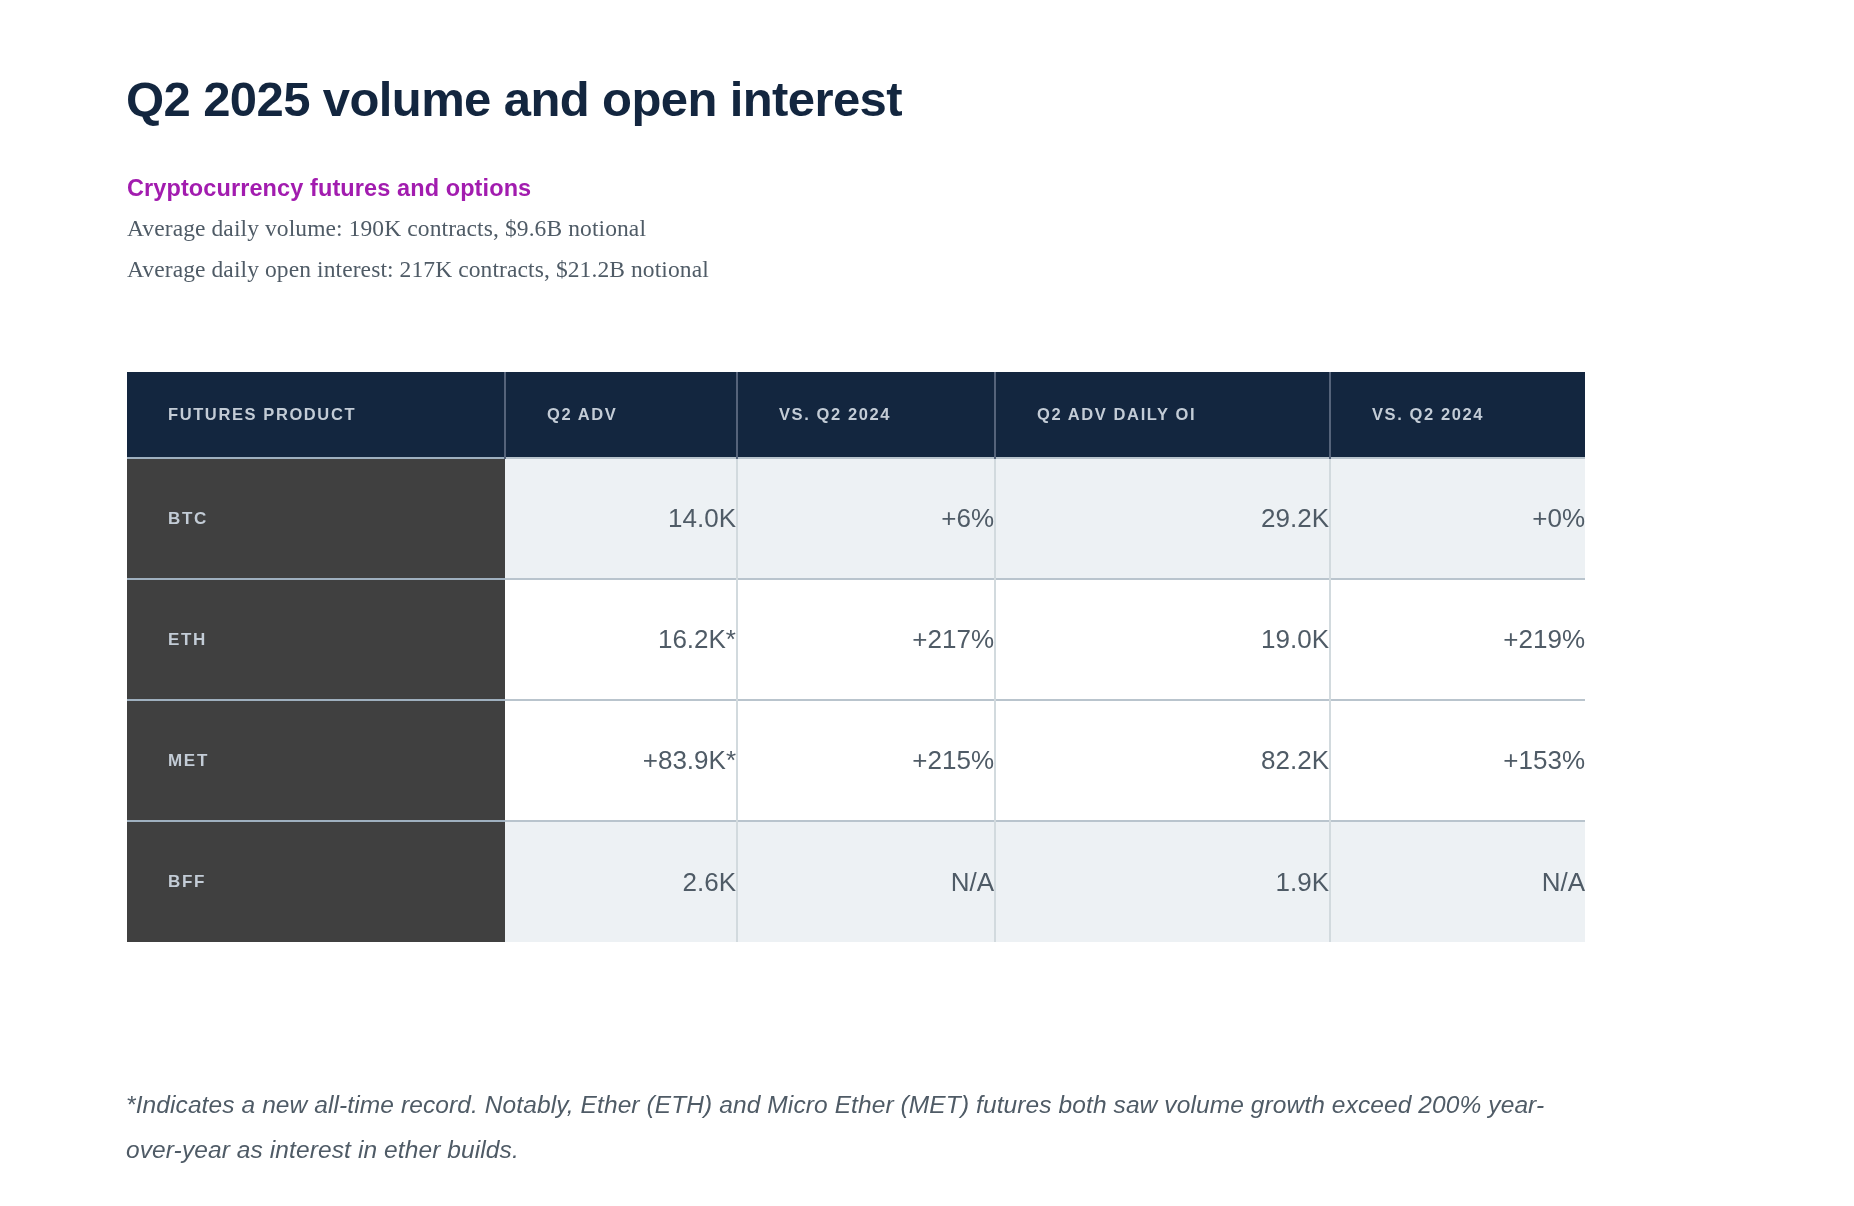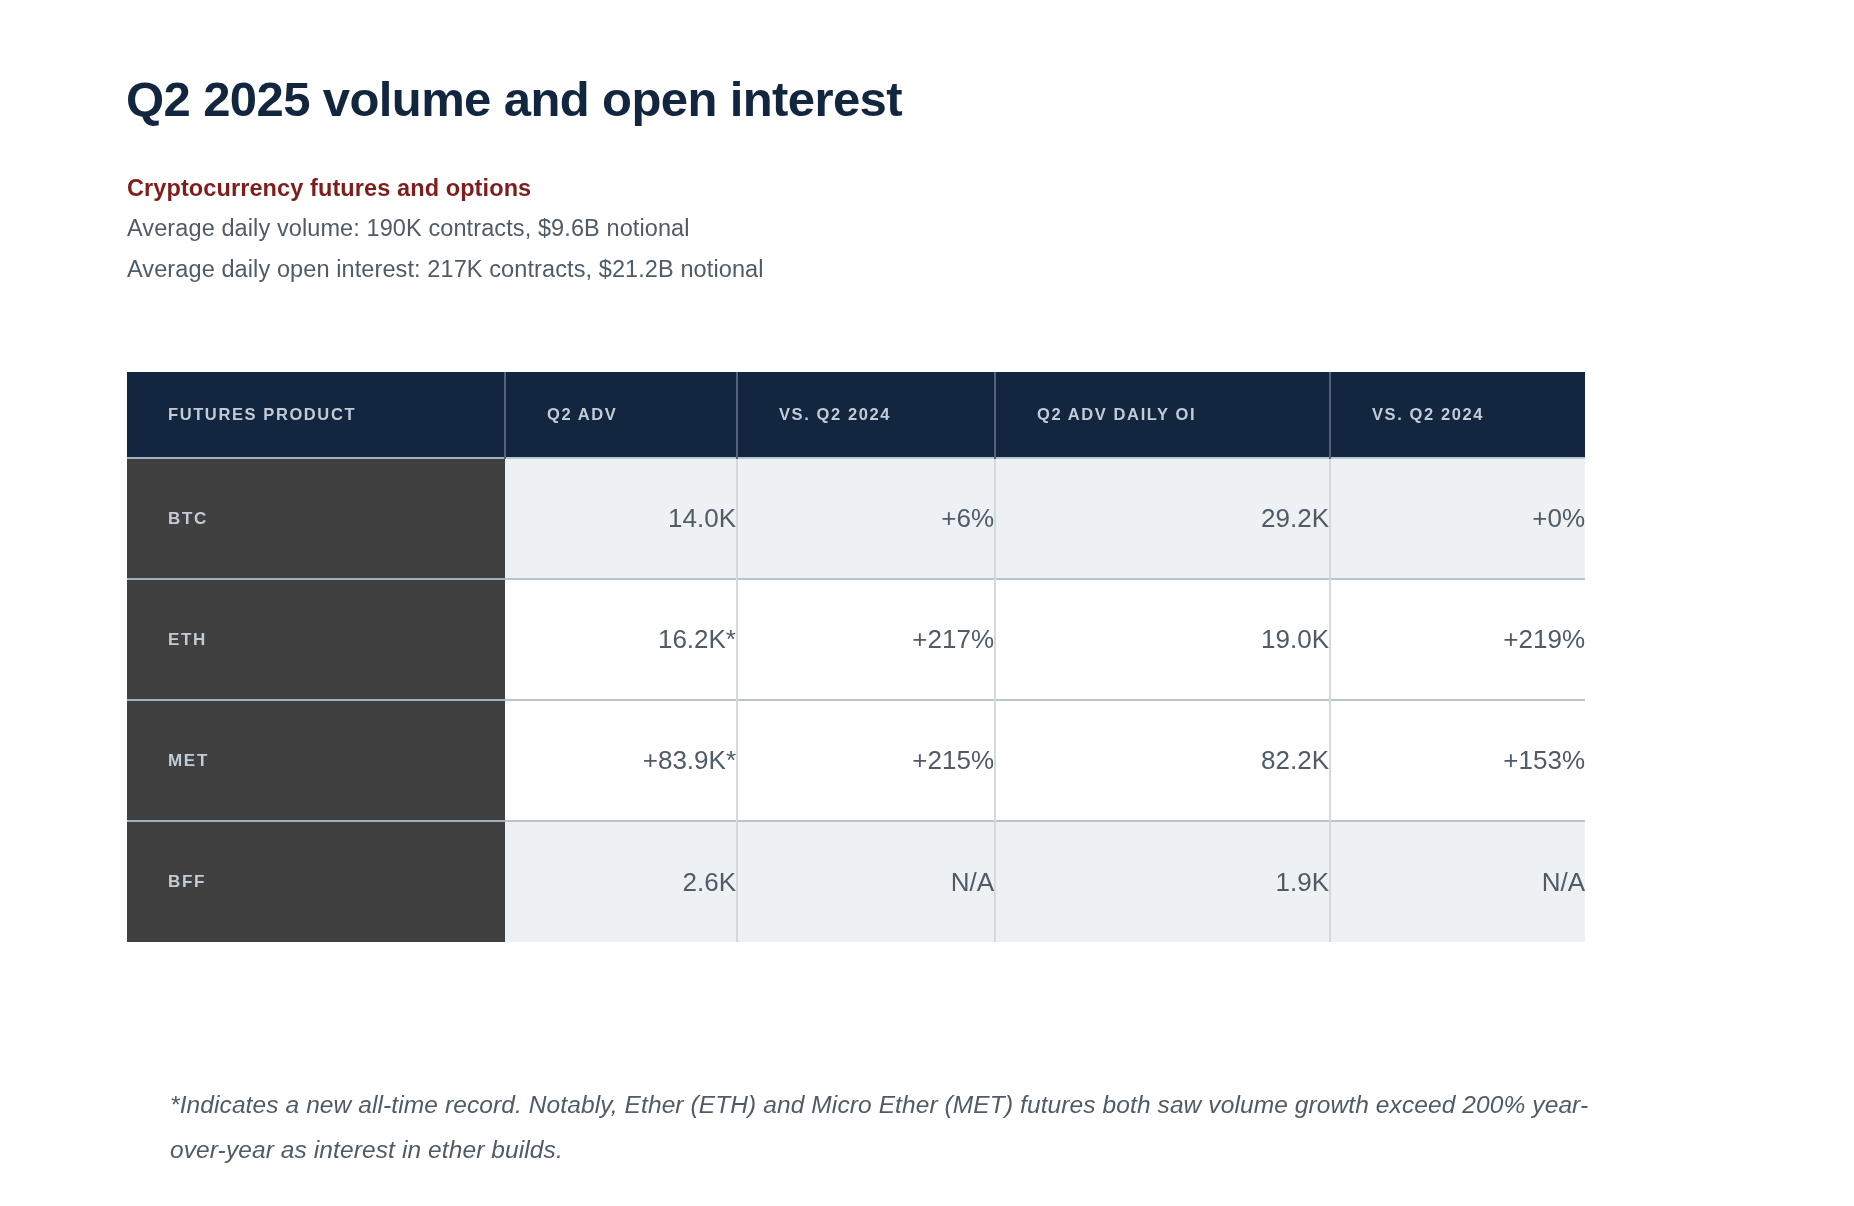--- a/index.html
+++ b/index.html
@@ -37,33 +37,34 @@
   .subtitle-block {
     position: absolute;
     left: 127px;
     top: 168px;
     color: #4f5b66;
   }
 
   .subtitle-strong {
     font-size: 23.5px;
     font-weight: 700;
-    color: #7f1d1d;
+    color: #a21caf;
     line-height: 1.72;
     letter-spacing: 0.1px;
     white-space: nowrap;
   }
 
   .subtitle-line {
     font-size: 23.5px;
     font-weight: 400;
     color: #4f5b66;
     line-height: 1.72;
     letter-spacing: 0.1px;
     white-space: nowrap;
+    font-family: Liberation Serif, serif;
   }
 
   .table-wrap {
     position: absolute;
     left: 127px;
     top: 372px;
     width: 1458px;
   }
 
   table.data-table {
@@ -135,21 +136,20 @@
   .footnote {
     position: absolute;
     left: 126px;
     top: 1082px;
     width: 1420px;
     font-size: 24.5px;
     font-style: italic;
     color: #4f5b66;
     line-height: 1.85;
     letter-spacing: 0.1px;
-    margin-left: 44px;
   }
 </style>
 </head>
 <body>
 
 <div class="page">
 
   <h1 class="title">Q2 2025 volume and open interest</h1>
 
   <div class="subtitle-block">

